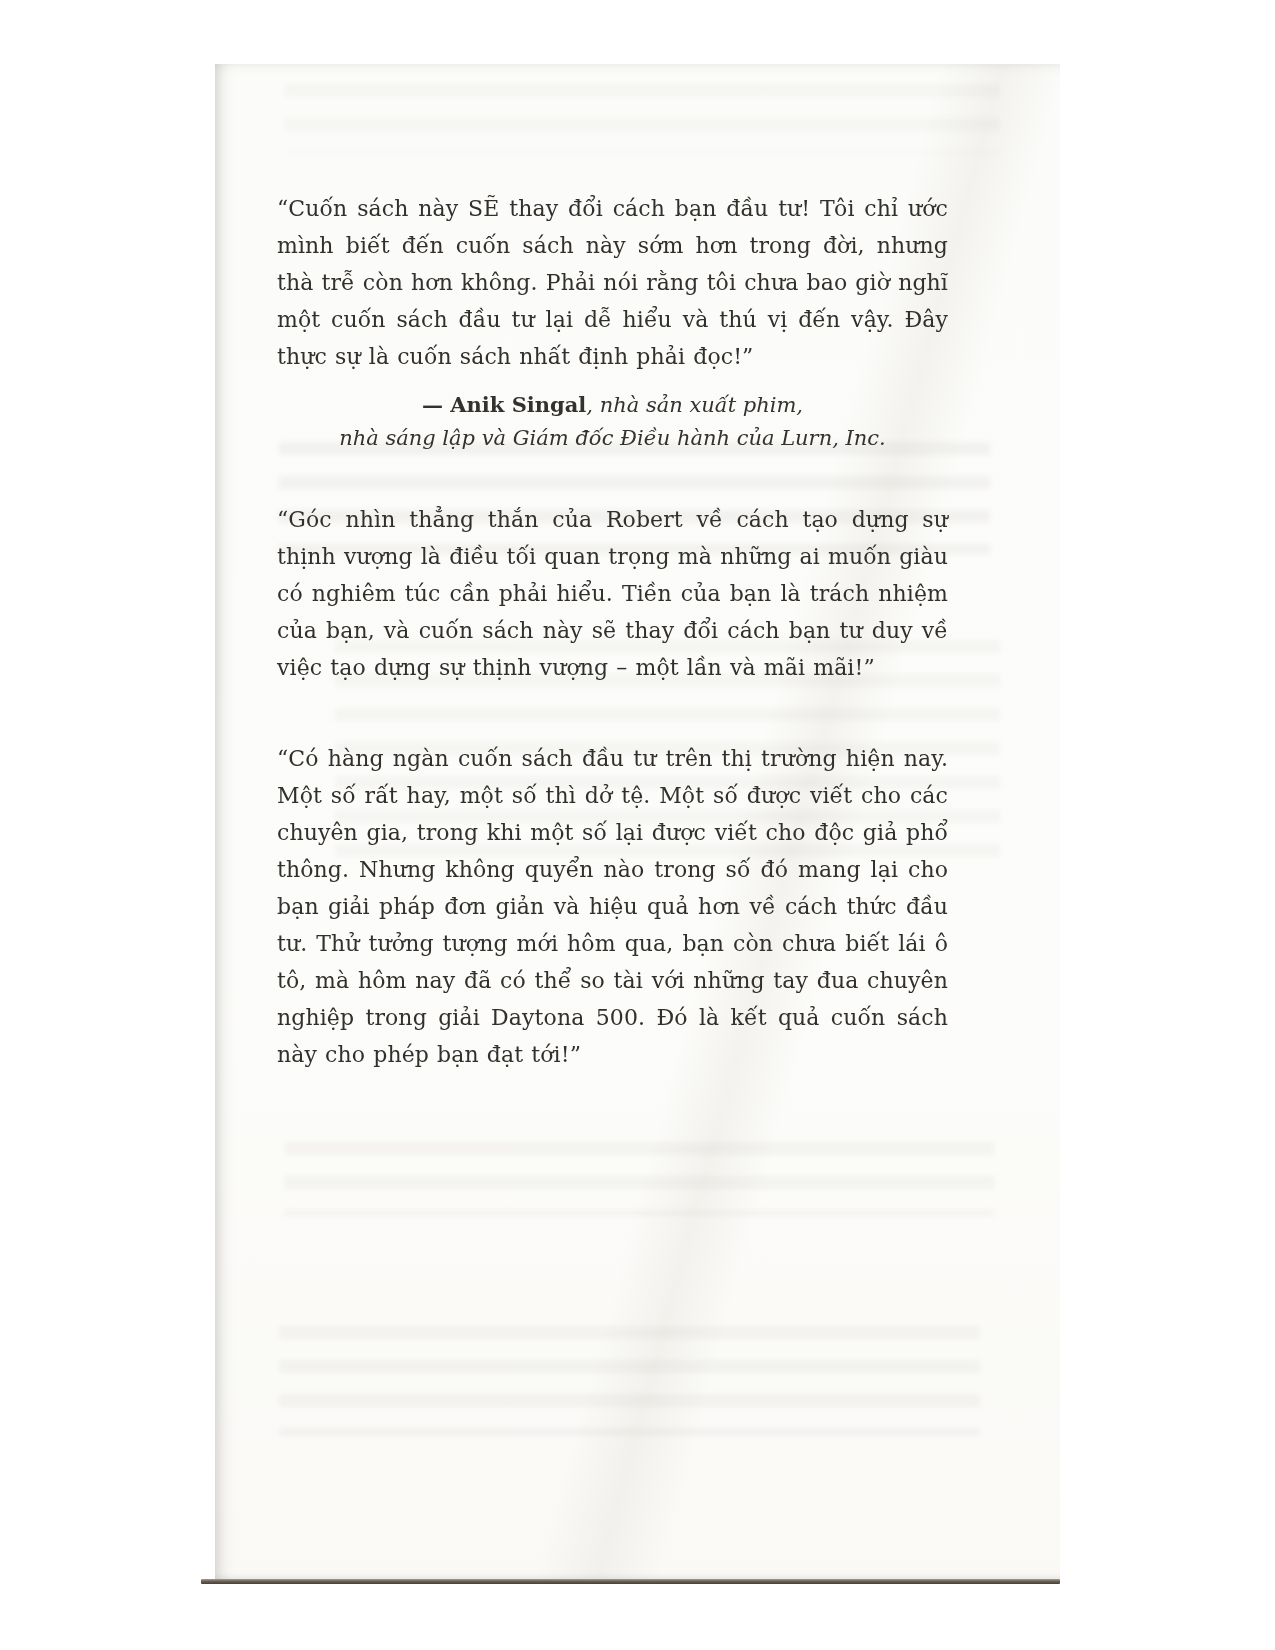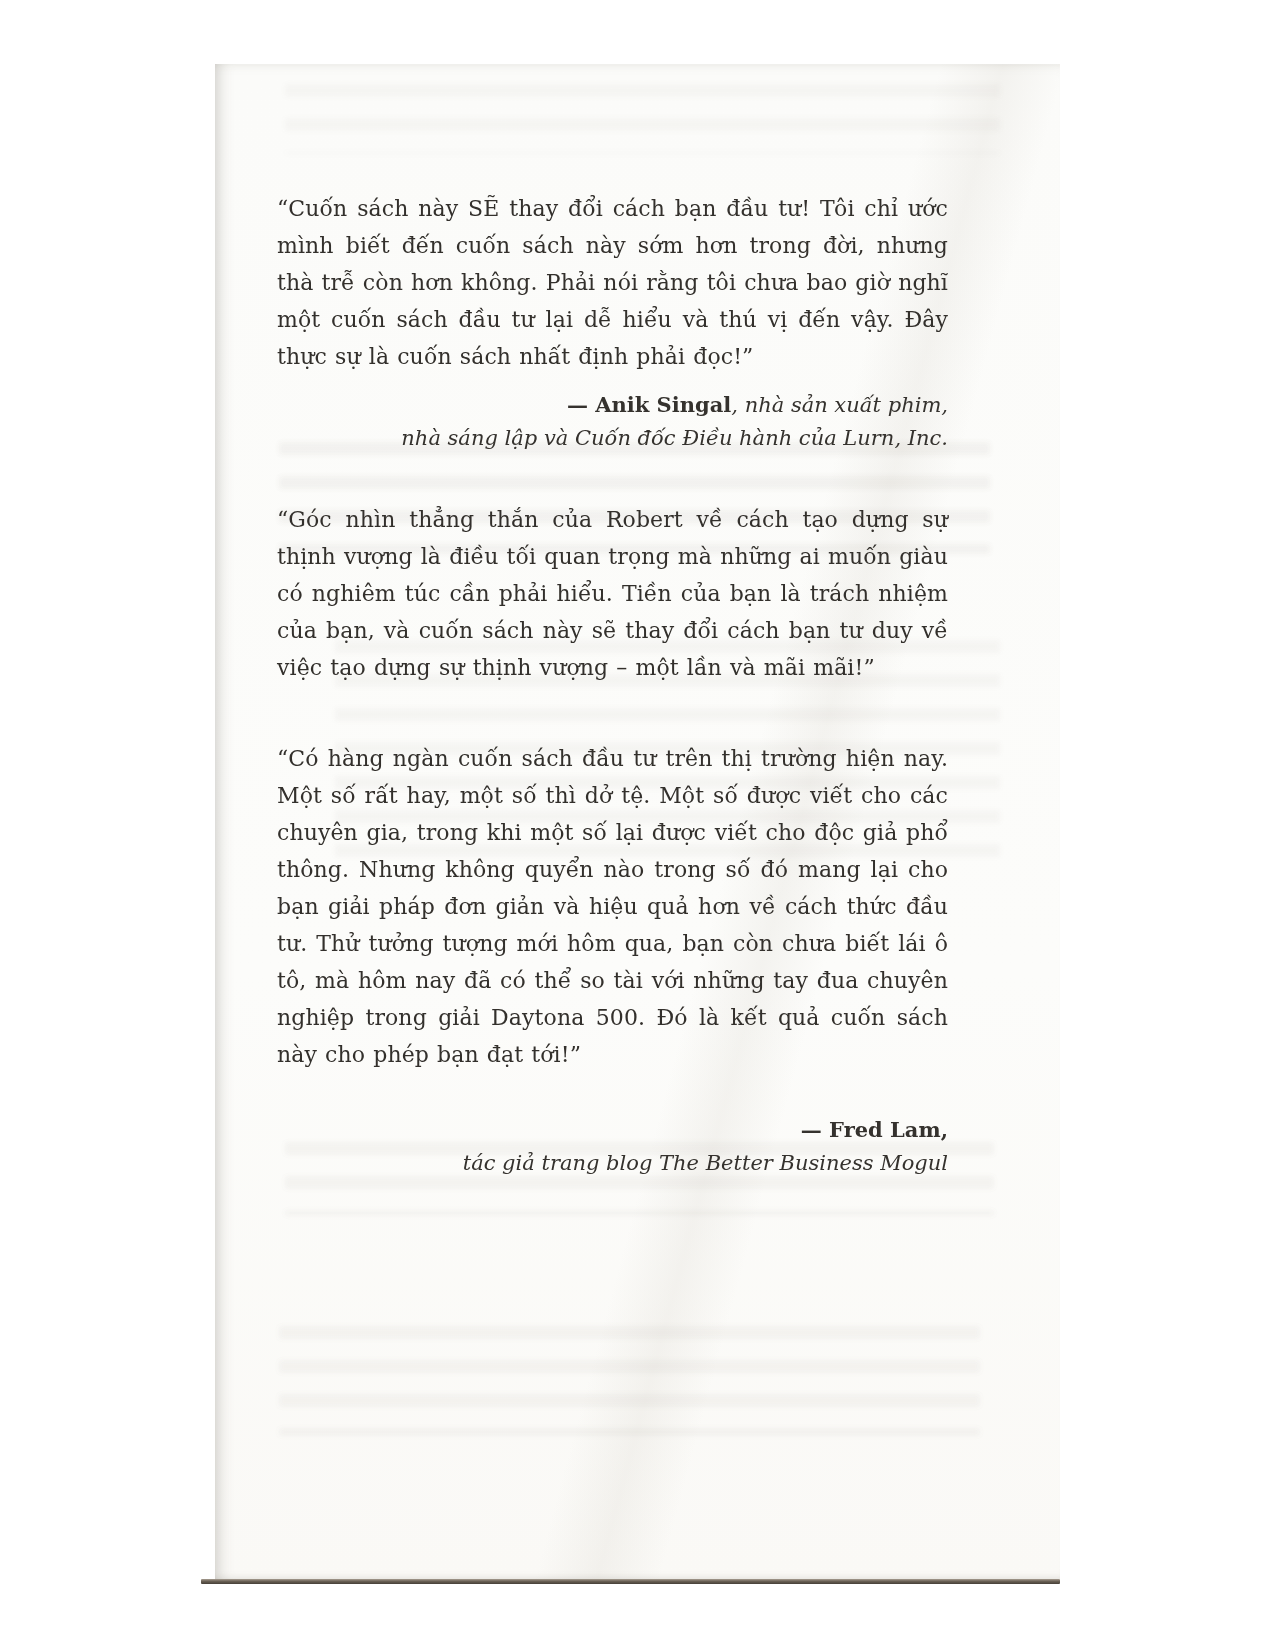--- a/index.html
+++ b/index.html
@@ -61,21 +61,21 @@
     margin: 0;
     font-size: 22px;
     line-height: 37px;
     text-align: justify;
     text-justify: inter-word;
     letter-spacing: 0.1px;
     word-spacing: 1px;
   }
   .attribution {
     margin-top: 13px;
-    text-align: right;
+    text-align: center;
     font-size: 21px;
     line-height: 33px;
     color: #35322e;
   }
   .attr-name { font-weight: bold; font-style: normal; }
   .attr-role { font-style: italic; }
   .attr-book { font-style: italic; font-weight: bold; }
 </style>
 </head>
 <body>
@@ -90,40 +90,34 @@
     <div class="ghost" style="left:64px; right:80px; top:1262px; height:110px; opacity:.7;"></div>
 
     <div class="text-block">
 
       <section class="testimonial t1">
         <p class="quote">“Cuốn sách này SẼ thay đổi cách bạn đầu tư! Tôi chỉ ước mình biết đến cuốn sách này sớm hơn trong đời, nhưng thà trễ còn hơn không. Phải nói rằng tôi chưa bao giờ nghĩ một cuốn sách đầu tư lại dễ hiểu và thú vị đến vậy. Đây thực sự là cuốn sách nhất định phải đọc!”</p>
         <div class="attribution">
           <div class="attr-line">
             <span class="attr-name">— Anik Singal</span><span class="attr-role">, nhà sản xuất phim,</span>
           </div>
-          <div class="attr-line attr-role">nhà sáng lập và Cuốn đốc Điều hành của Lurn, Inc.</div>
+          <div class="attr-line attr-role">nhà sáng lập và Giám đốc Điều hành của Lurn, Inc.</div>
         </div>
       </section>
 
       <section class="testimonial t2">
         <p class="quote">“Góc nhìn thẳng thắn của Robert về cách tạo dựng sự thịnh vượng là điều tối quan trọng mà những ai muốn giàu có nghiêm túc cần phải hiểu. Tiền của bạn là trách nhiệm của bạn, và cuốn sách này sẽ thay đổi cách bạn tư duy về việc tạo dựng sự thịnh vượng – một lần và mãi mãi!”</p>
       </section>
 
       <section class="testimonial t3">
         <p class="quote">“Có hàng ngàn cuốn sách đầu tư trên thị trường hiện nay. Một số rất hay, một số thì dở tệ. Một số được viết cho các chuyên gia, trong khi một số lại được viết cho độc giả phổ thông. Nhưng không quyển nào trong số đó mang lại cho bạn giải pháp đơn giản và hiệu quả hơn về cách thức đầu tư. Thử tưởng tượng mới hôm qua, bạn còn chưa biết lái ô tô, mà hôm nay đã có thể so tài với những tay đua chuyên nghiệp trong giải Daytona 500. Đó là kết quả cuốn sách này cho phép bạn đạt tới!”</p>
         <div class="attribution">
         </div>
       </section>
 
       <section class="testimonial t4">
-        <div class="attribution">
-          <div class="attr-line">
-            <span class="attr-name">— Fred Lam,</span>
-          </div>
-          <div class="attr-line attr-role">tác giả trang blog The Better Business Mogul</div>
-        </div>
       </section>
 
     </div>
 
     <div class="page-bottom-edge"></div>
   </div>
 </div>
 
 </body></html>

